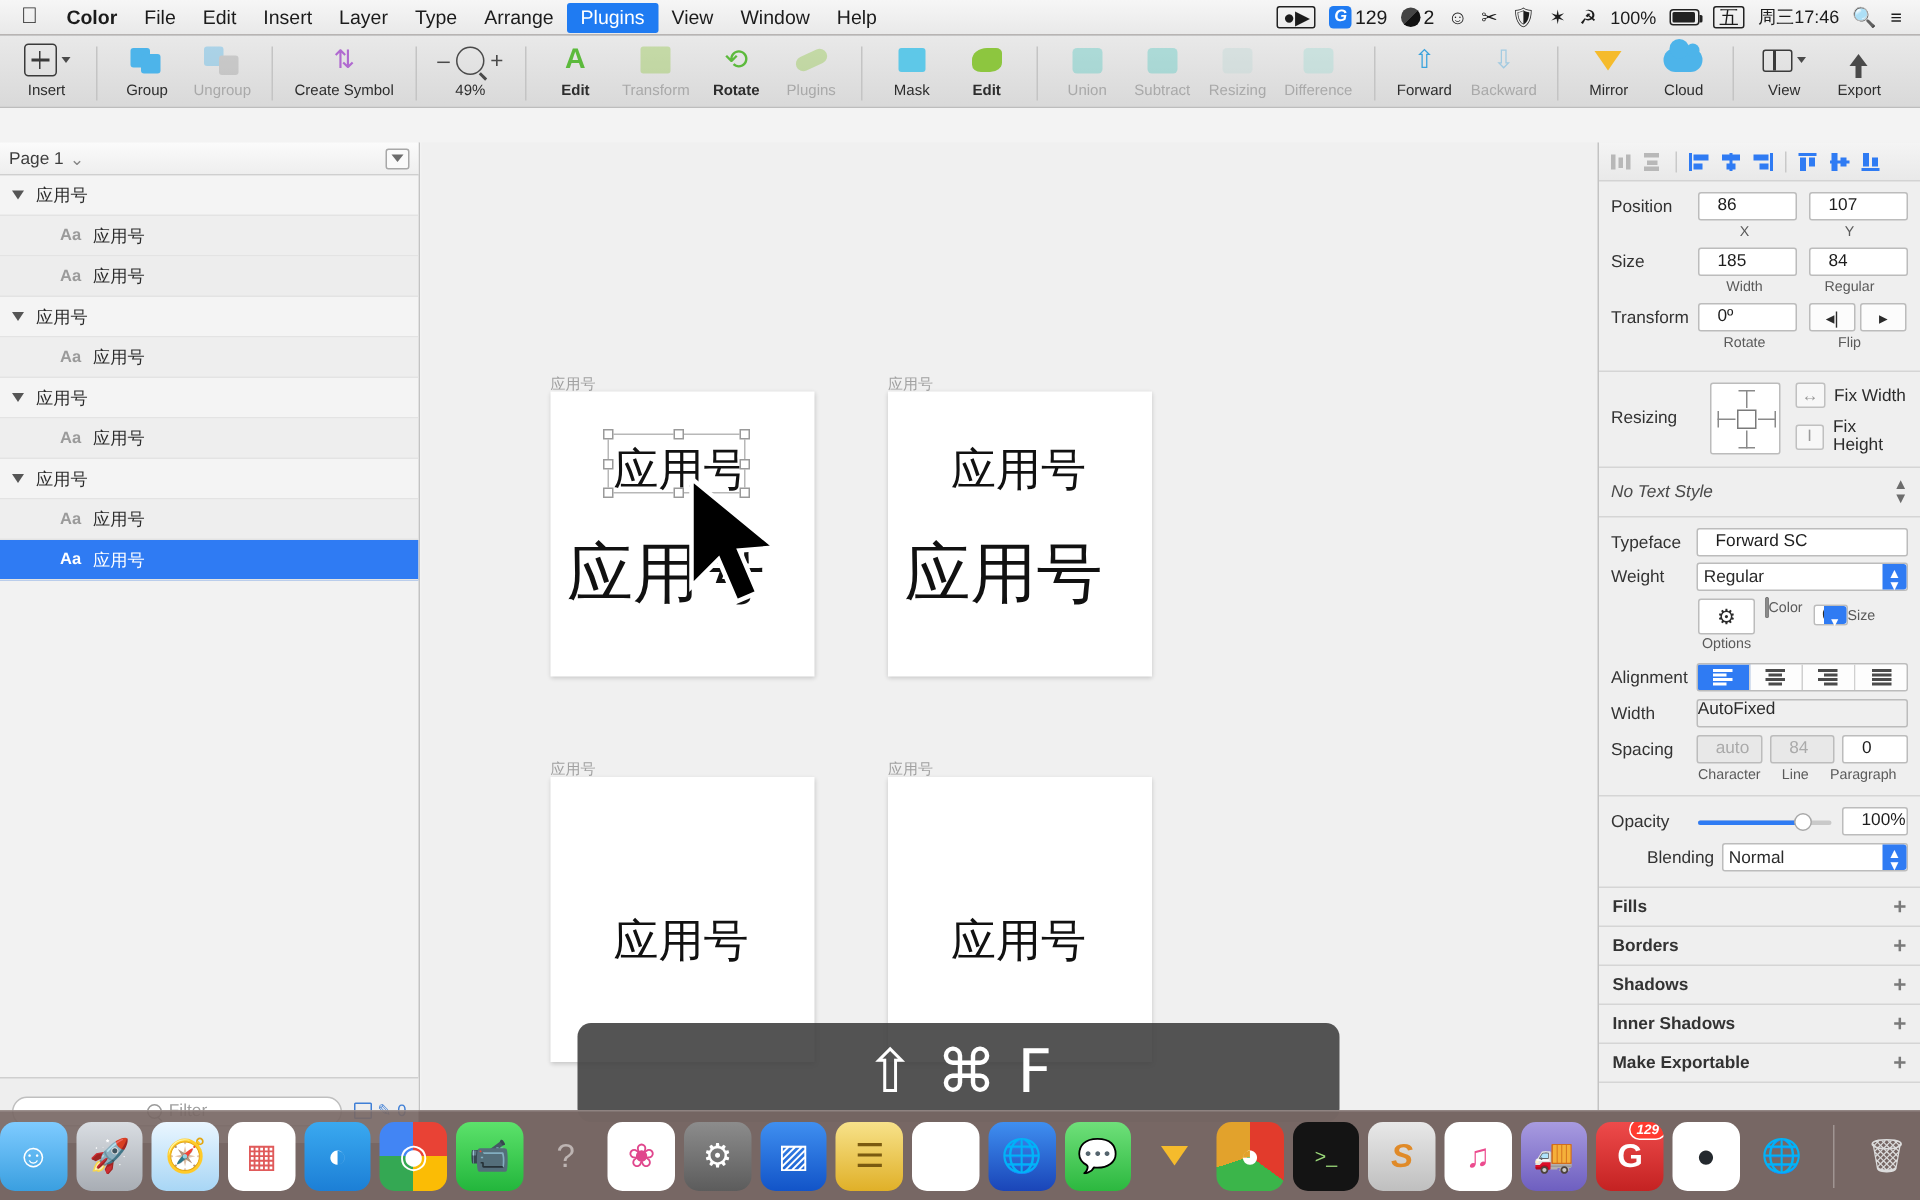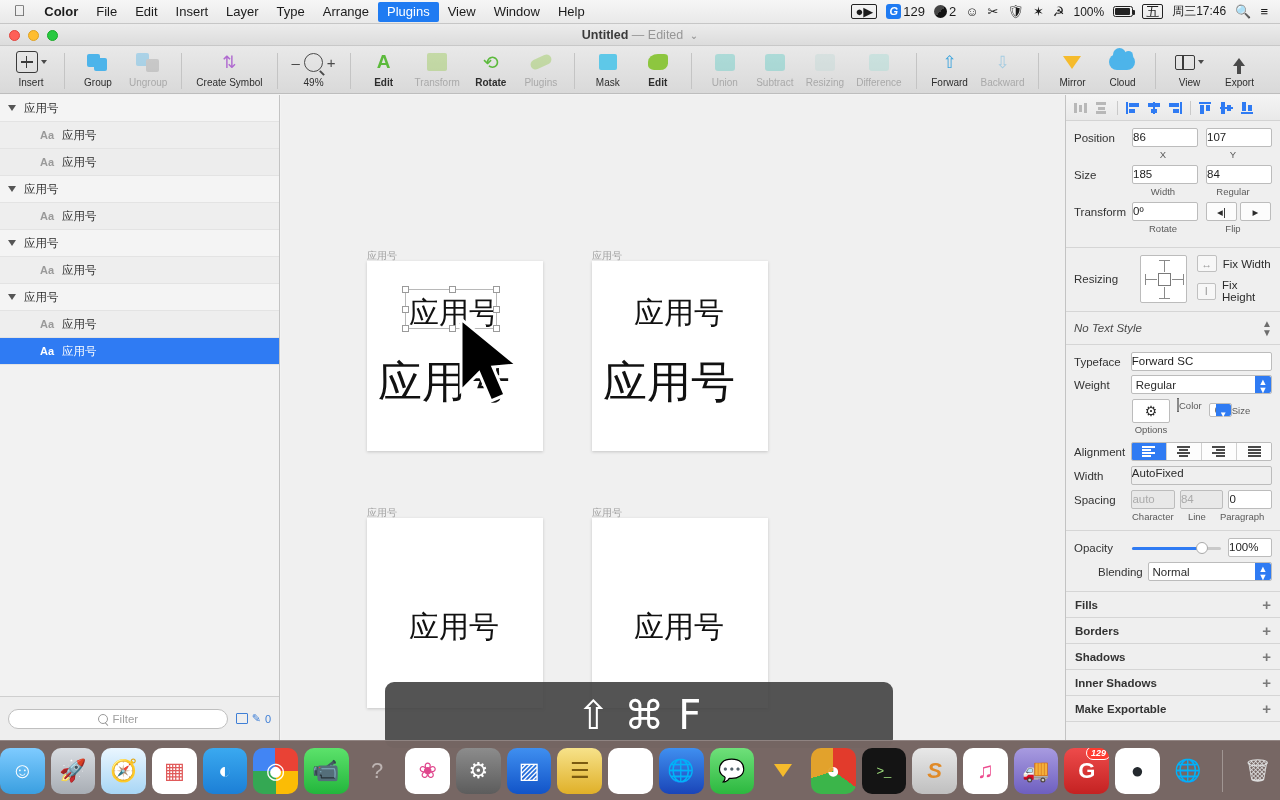--- a/index.html
+++ b/index.html
@@ -138,21 +138,21 @@
   .albtn { width:18px; height:17px; display:flex; align-items:center; justify-content:center; }
   .alg { width:14px; height:12px; position:relative; }
   .alg i { position:absolute; background:#2f7bf3; }
   .albtn.dim .alg i { background:#b8b8b8; }
   .alsep { width:1px; height:14px; background:#c9c9c9; margin:0 3px; }
 
   .sect { padding:7px 8px 8px; border-bottom:1px solid #d5d5d5; }
   .frow { display:flex; align-items:center; margin-bottom:2px; }
   .flabel { width:58px; font-size:11.5px; color:#333; }
   .fin { height:19px; width:66px; background:#fff; border:1px solid #bcbcbc; border-radius:2px;
-    font-size:11.5px; padding:0 0; line-height:17px; color:#1d1d1d; margin-right:8px; }
+    font-size:11.5px; padding:0 12px; line-height:17px; color:#1d1d1d; margin-right:8px; }
   .fin.wide { width:144px; margin-right:0; }
   .fin.dim { background:#e8e8e8; color:#aaa; }
   .subrow { display:flex; margin-bottom:5px; padding-left:58px; }
   .sublbl { width:66px; text-align:center; font-size:9.5px; color:#5a5a5a; margin-right:8px; }
   .flipbtns { display:flex; gap:3px; }
   .flipb { width:31px;height:19px;background:#fcfcfc;border:1px solid #bcbcbc;border-radius:2px;display:flex;align-items:center;justify-content:center;}
   .resize-pad { width:48px; height:48px; border:1px solid #bcbcbc; background:#fff; position:relative; border-radius:2px;}
   .resize-pad .cc{position:absolute;left:17px;top:17px;width:13px;height:13px;border:1px solid #7a7a7a;}
   .resize-pad .bar{position:absolute;background:#8a8a8a;}
   .fixrow{display:flex;align-items:center;gap:6px;margin-bottom:7px;}
@@ -241,32 +241,20 @@
         </span>
       <span class="s boxicon">五</span>
       <span class="s small">周三17:46</span>
       <span class="s">🔍</span>
       <span class="s">≡</span>
     </div>
   </div>
 
   <div class="window">
 
-    <div class="titlebar">
-      <div class="traffic">
-        <span class="tl r"></span>
-        <span class="tl y"></span>
-        <span class="tl g"></span>
-      </div>
-      <div class="title">
-        <span>Untitled</span>
-        <span class="sub">— Edited</span>
-        <span class="chev">⌄</span>
-      </div>
-    </div>
 
     <div class="toolbar">
 
       <div class="tb">
         <div class="gl">
             <span class="ic ic-plus"></span>
             <span class="caret"></span>
           </div>
         <div class="lbl">Insert</div>
       </div>
@@ -423,20 +411,27 @@
 
       <div class="tb">
         <div class="gl">
             <span class="arrowup"></span>
           </div>
         <div class="lbl">Export</div>
       </div>
     </div>
 
     <div class="layers">
+      <div class="pagebar">
+        <span class="pl">Page 1</span>
+        <span class="pl" style="margin-left:4px;color:#888;">⌄</span>
+        <span class="right">
+            <span style="width:0;height:0;border-left:4px solid transparent;border-right:4px solid transparent;border-top:5px solid #6b6b6b;"></span>
+          </span>
+      </div>
       <div class="layerlist">
         <div class="lrow grp">
           <span class="tri"></span>
           <span>应用号</span>
         </div>
         <div class="lrow child">
           <span class="aa">Aa</span>
           <span>应用号</span>
         </div>
         <div class="lrow child alt">

